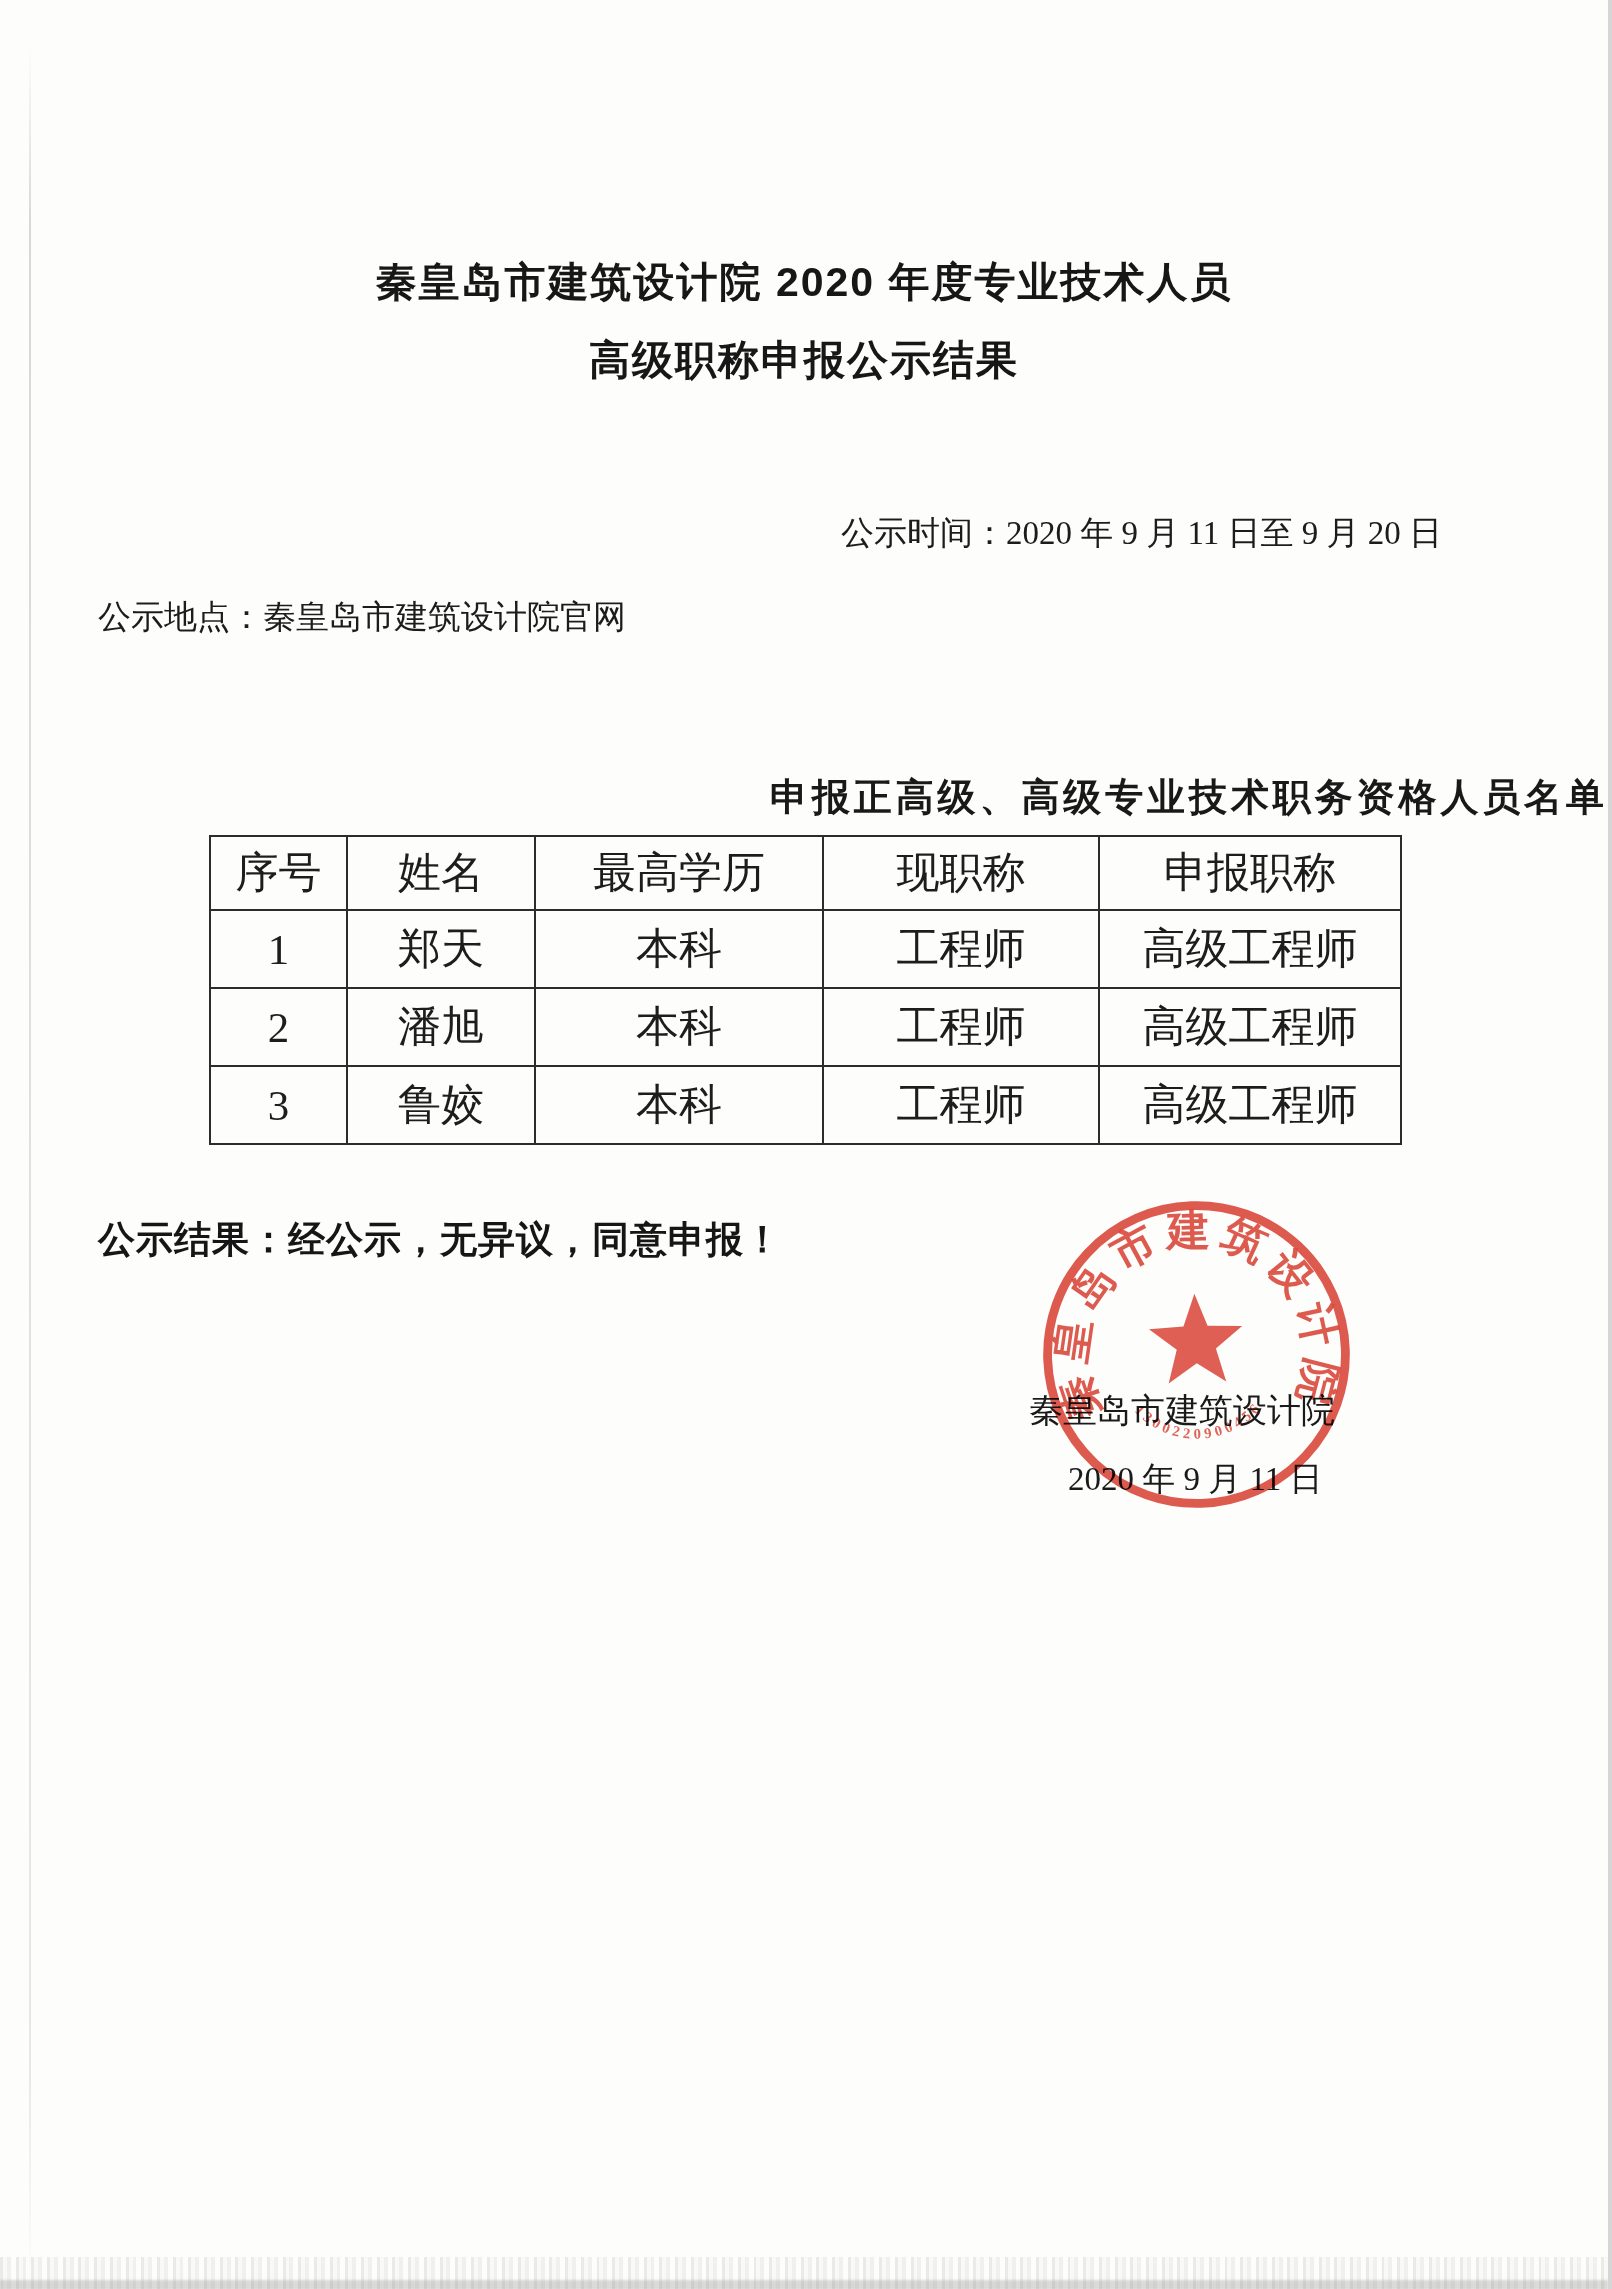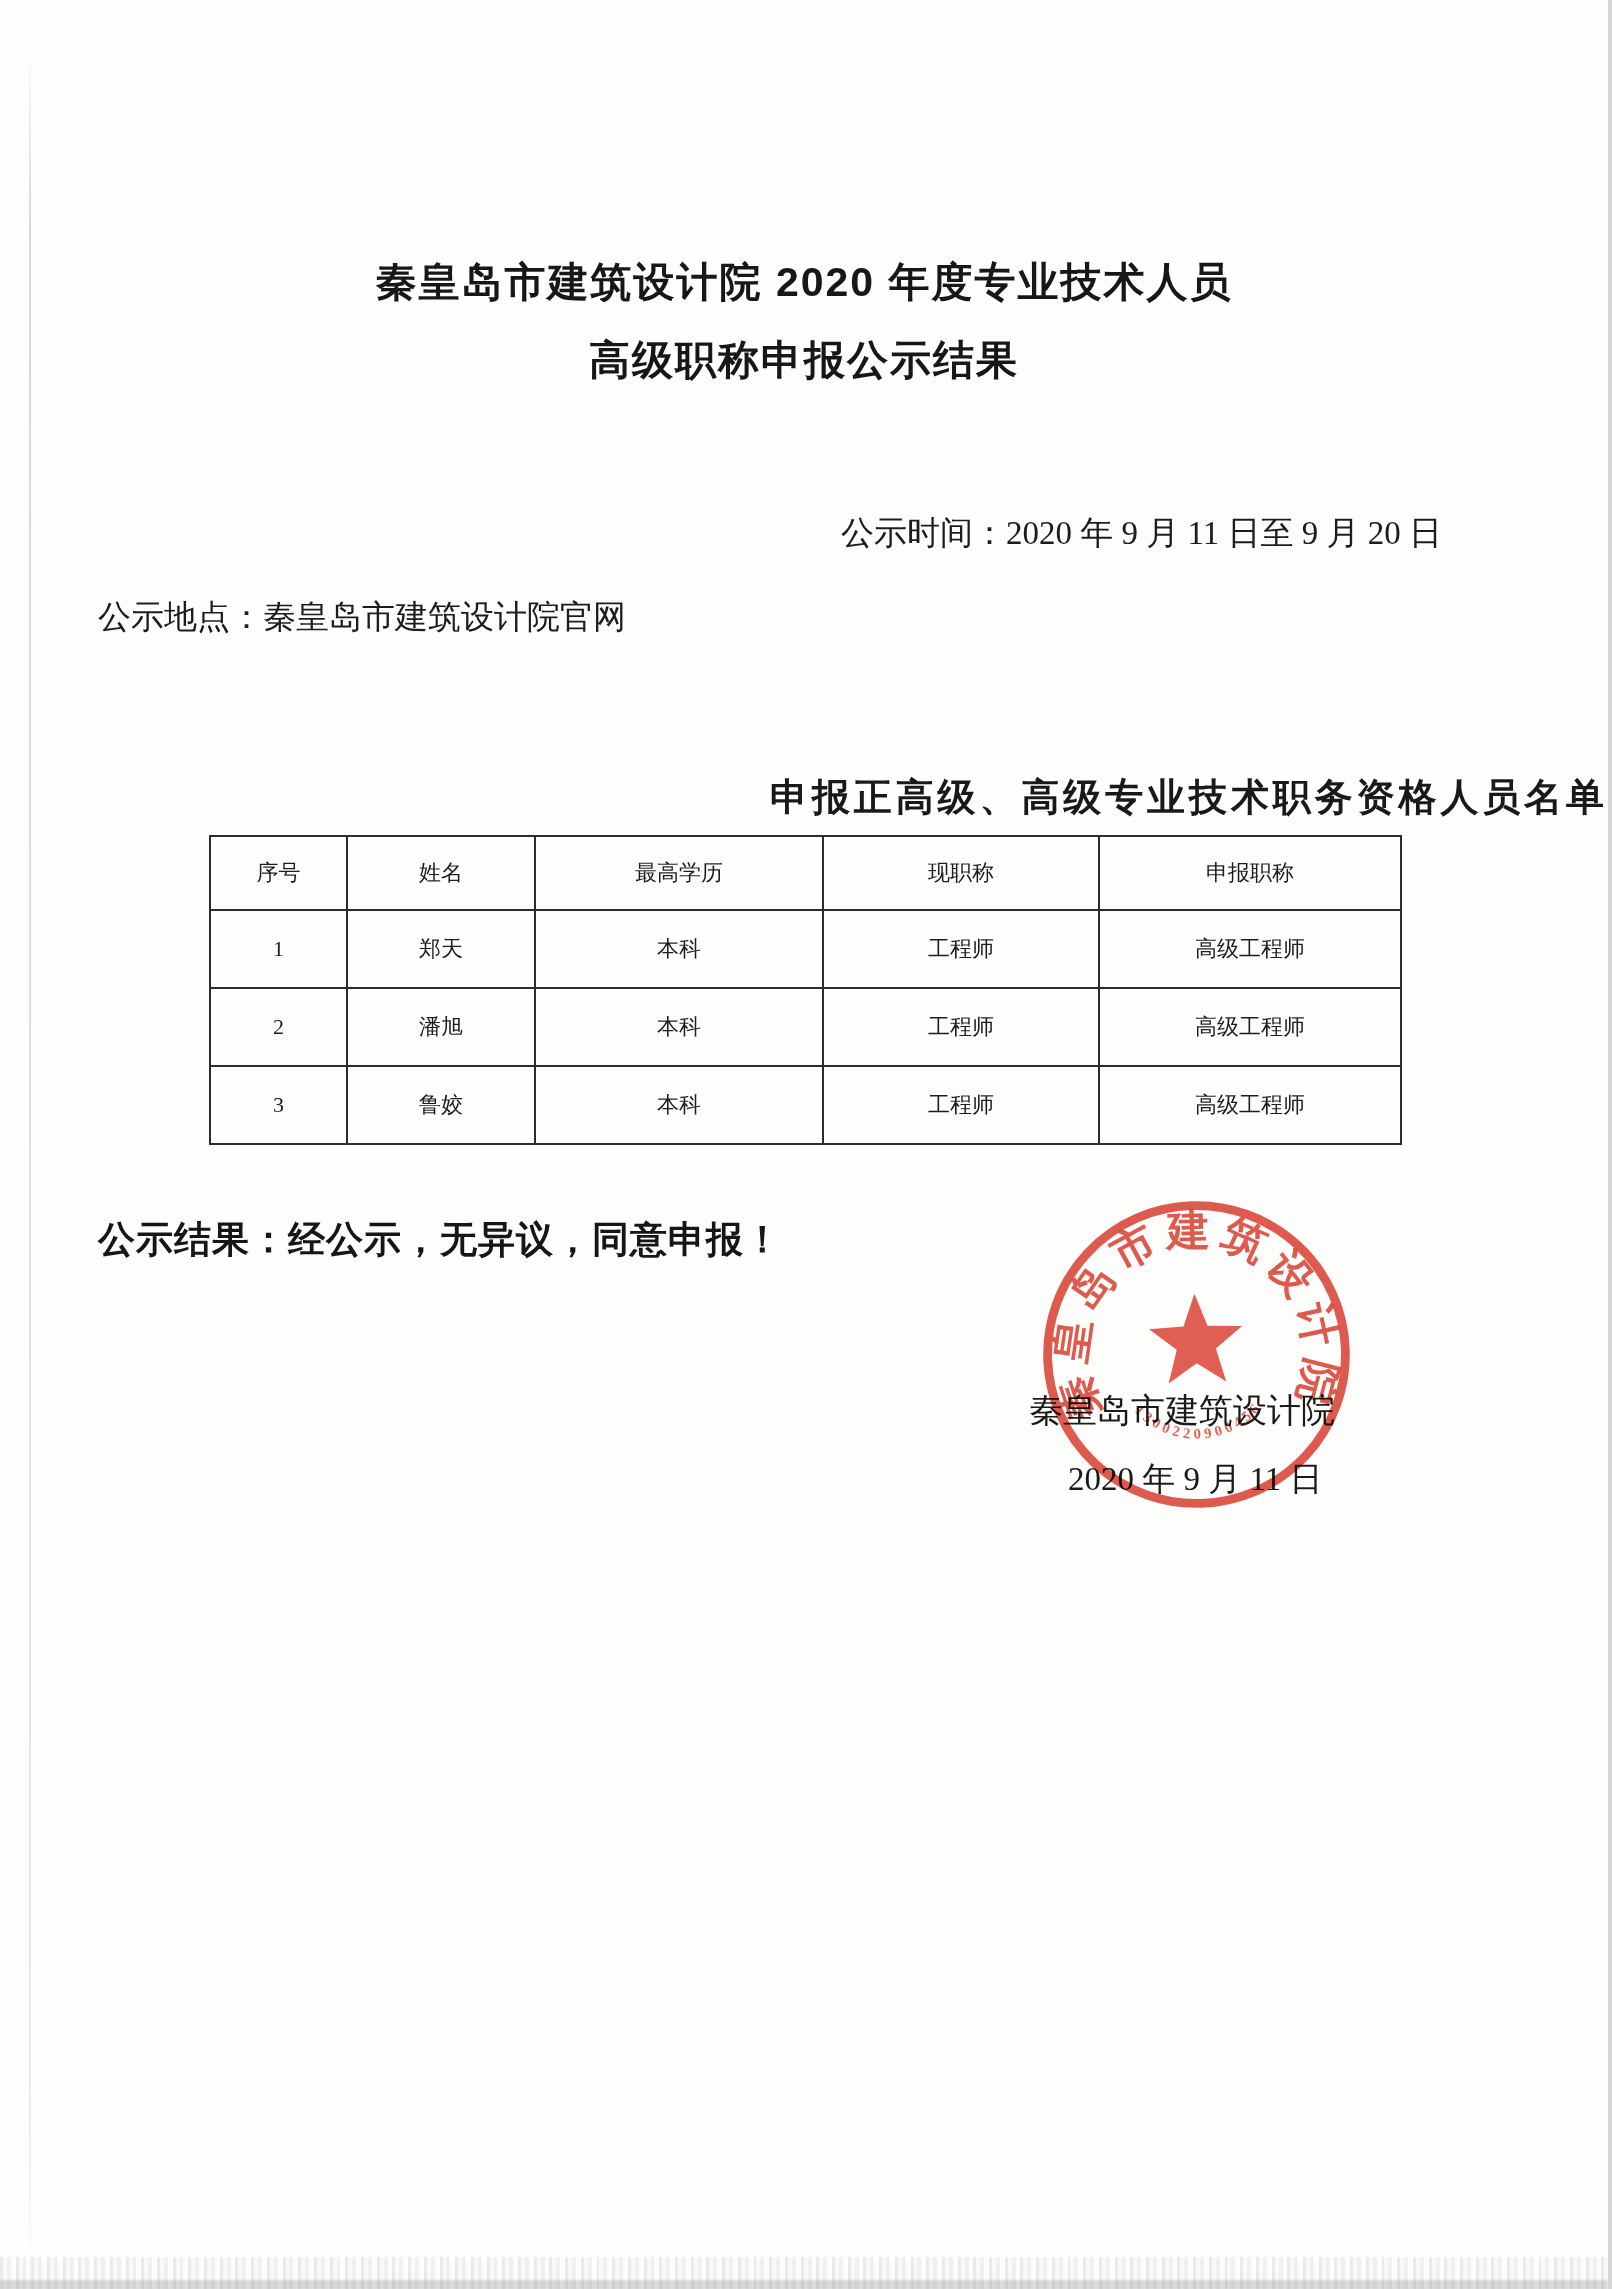--- a/index.html
+++ b/index.html
@@ -49,21 +49,21 @@
   .table-title{
     position:absolute;left:0;right:0;top:772px;
     text-align:right;
     font-family:"Liberation Sans","DejaVu Sans",sans-serif;
     font-weight:700;font-size:38px;letter-spacing:3.9px;color:#191919;
   }
   table.roster{
     position:absolute;left:209px;top:835px;width:1192px;
     border-collapse:collapse;table-layout:fixed;
     border:2.9px solid #2a2a2a;
-    font-size:22px;color:#1d1d1d;
+    font-size:43px;color:#1d1d1d;
   }
   table.roster th,table.roster td{
     border:2.5px solid #2c2c2c;
     text-align:center;vertical-align:middle;
     font-weight:400;padding:0;
   }
   table.roster thead tr{height:74px;}
   table.roster tbody tr{height:78px;}
   
   .result-line{

